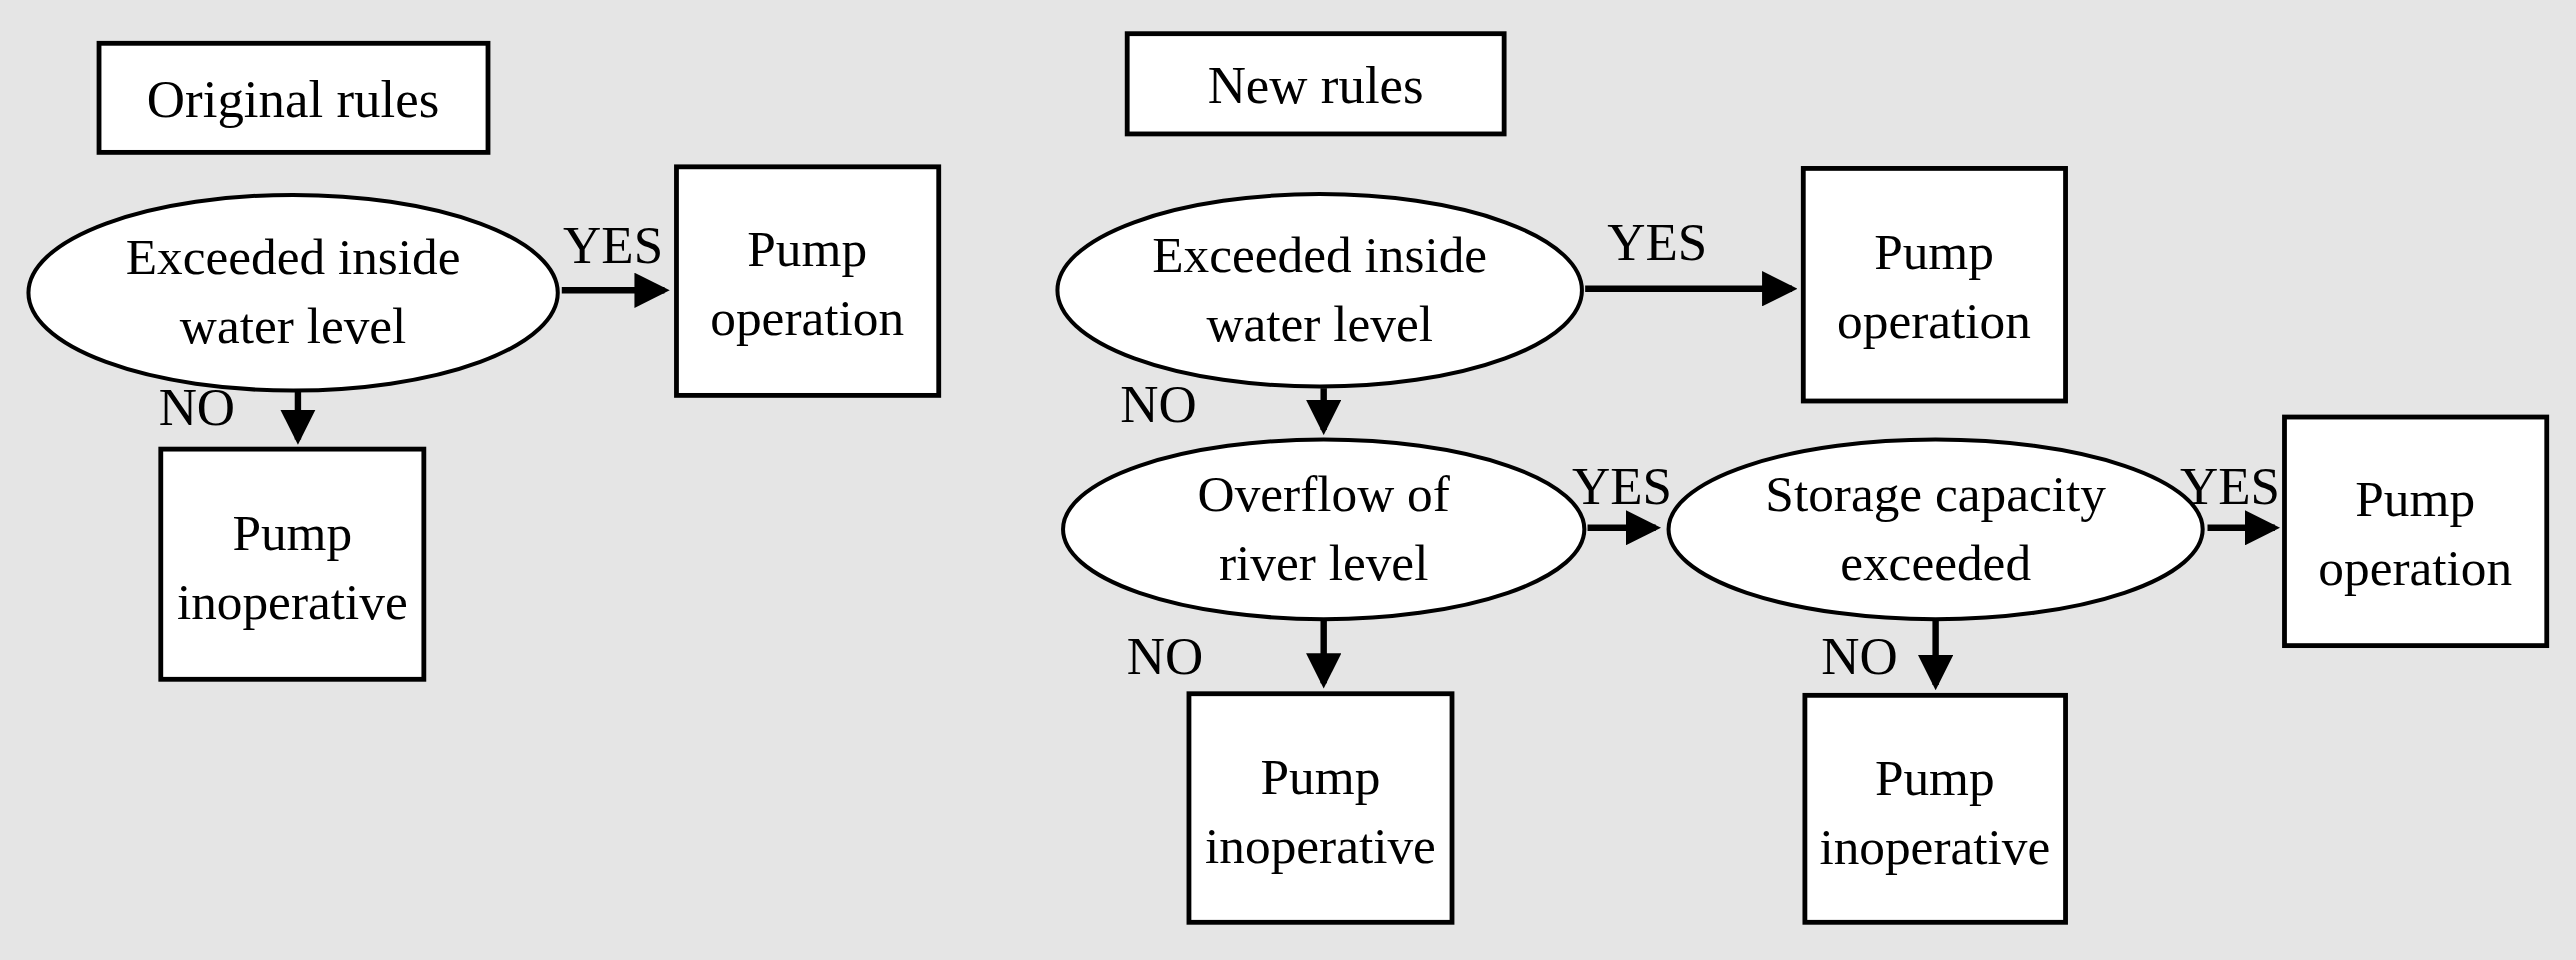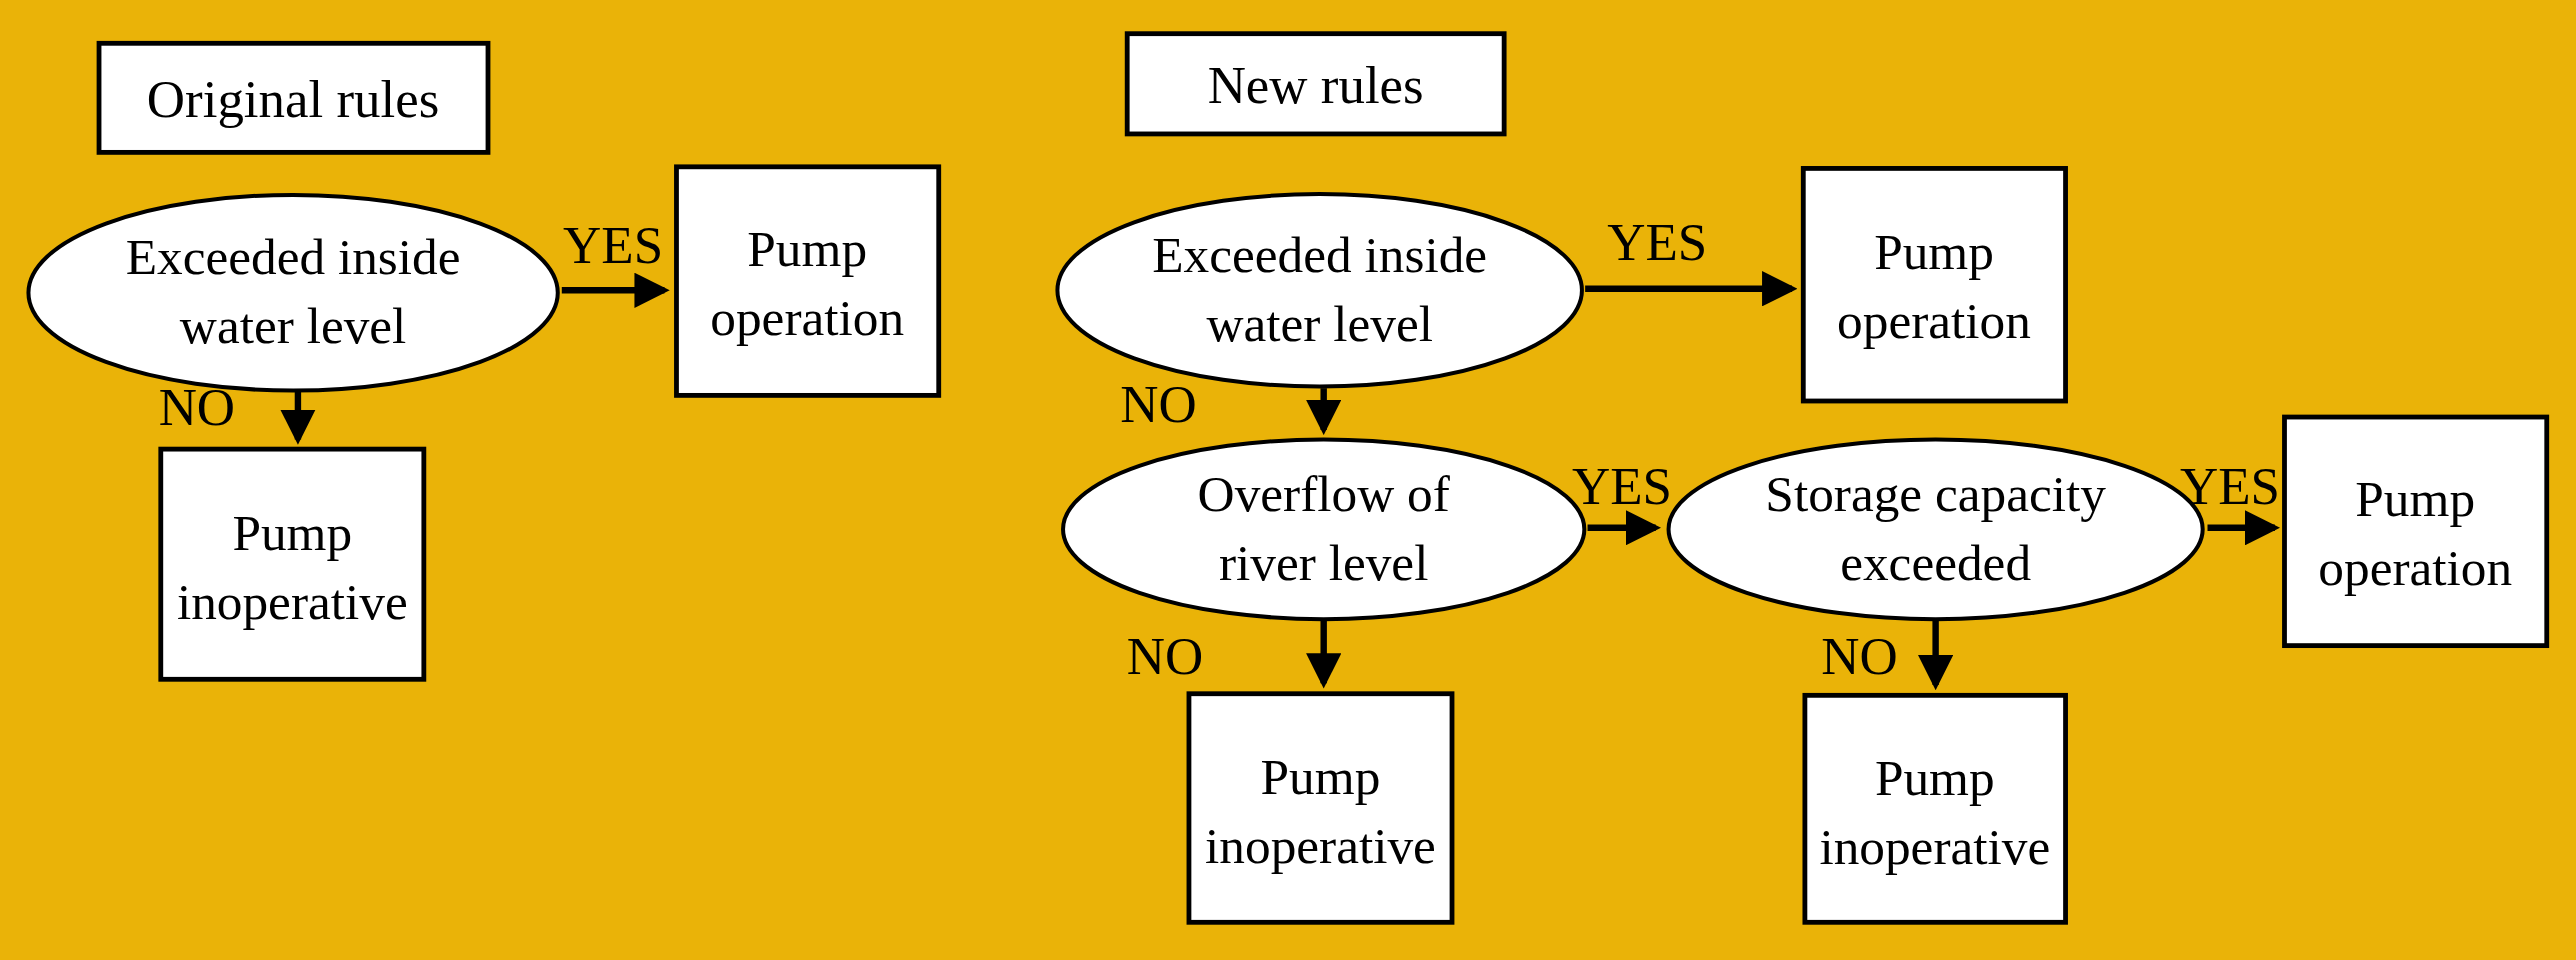--- a/index.html
+++ b/index.html
@@ -3,21 +3,21 @@
 <meta charset="utf-8">
 <style>
   html, body {
     margin: 0;
     padding: 0;
     background: #ffffff;
   }
   .diagram-wrap {
     width: 2576px;
     height: 960px;
-    background: #eab308;
+    background: #e5e5e5;
     overflow: hidden;
   }
   svg {
     display: block;
     width: 100%;
     height: 100%;
   }
   .shape {
     fill: #ffffff;
     stroke: #000000;

